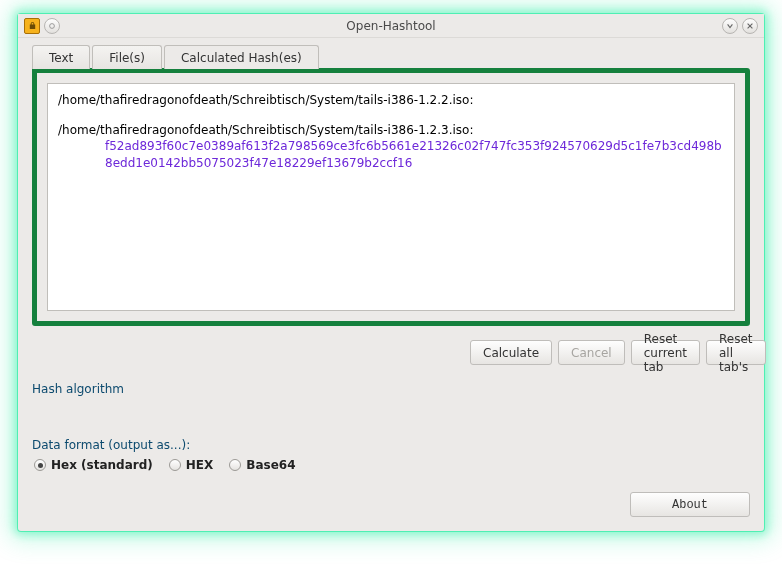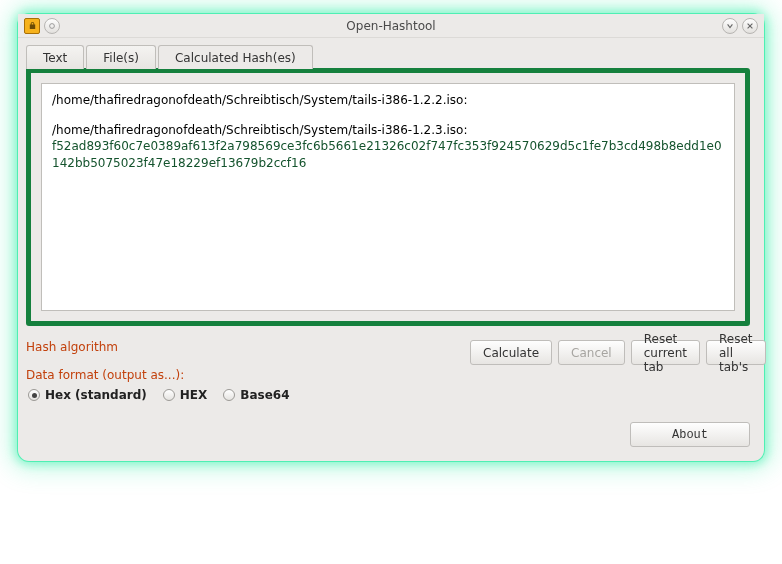--- a/index.html
+++ b/index.html
@@ -16,21 +16,21 @@
     font-size: 12px;
     color: #222;
   }
   .glow {
     margin: 14px;
     padding: 0;
     box-shadow:
       0 0 0 1px rgba(15,234,152,.55),
       0 0 8px 4px rgba(15,234,152,.35),
       0 0 24px 8px rgba(15,234,152,.25);
-    border-radius: 11px;
+    border-radius: 3px;
     background: #eceae8;
     width: 746px;
   }
   .titlebar {
     height: 24px;
     display: flex;
     align-items: center;
     padding: 0 6px;
     font-size: 12px;
     color: #4a4a4a;
@@ -49,21 +49,21 @@
     display: flex; align-items: center; justify-content: center;
     font-size: 9px; color: #555; cursor: pointer;
   }
   .lock-badge {
     width: 16px; height: 16px;
     background: #f6b21c;
     border: 1px solid #a86f06;
     border-radius: 2px;
     display: flex; align-items: center; justify-content: center;
   }
-  .content { padding: 0 14px 14px 8px; }
+  .content { padding: 0 14px 14px 14px; }
   .tabbar { display: flex; align-items: flex-end; margin-top: 6px; position: relative; }
   .tab {
     padding: 5px 16px 4px 16px;
     border: 1px solid #c0beba;
     background: linear-gradient(#f4f3f1,#e7e5e2);
     margin-right: 2px;
     border-top-left-radius: 3px; border-top-right-radius: 3px;
     border-bottom: none;
     color: #333; cursor: pointer;
     position: relative; top: 1px;
@@ -76,26 +76,26 @@
     height: 228px;
     padding: 8px 10px;
     font-family: "DejaVu Sans", Arial, sans-serif;
     font-size: 12px;
     word-break: break-all;
     line-height: 1.35;
     overflow: auto;
   }
   .res-path { color: #000; }
   .res-hash-green { color: #0b8a1d; }
-  .res-hash-black { color: #14532d; margin-bottom: 6px; }
+  .res-hash-black { color: #6d28d9; margin-bottom: 6px; margin-left: 47px; }
   .res-block { margin-bottom: 14px; }
   .lower { display: flex; margin-top: 14px; }
   .col-left { flex: 1; }
   .col-right { width: 280px; margin-left: 10px; display: flex; flex-direction: row; gap: 6px; }
-  .lbl { color: #c2410c; margin-bottom: 3px; }
+  .lbl { color: #0c4a6e; margin-bottom: 3px; margin-top: 42px; }
   .combo {
     border: 1px solid #bfbdba;
     background: linear-gradient(#fefefe,#ececea);
     border-radius: 3px;
     height: 26px;
     width: 260px;
     display: flex; align-items: center;
     padding: 0 8px;
     cursor: pointer;
   }

